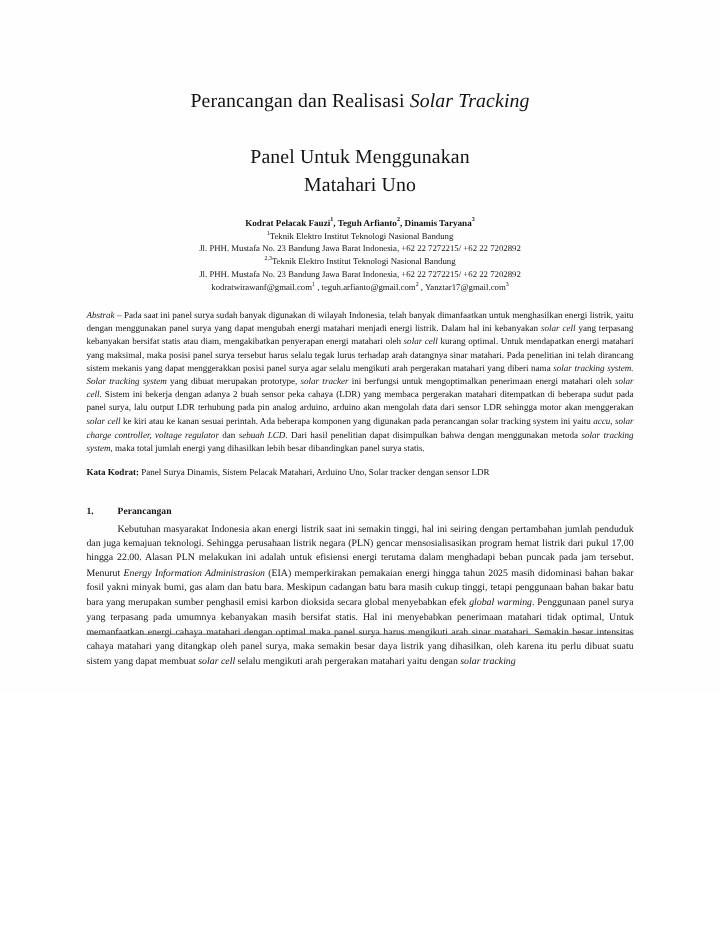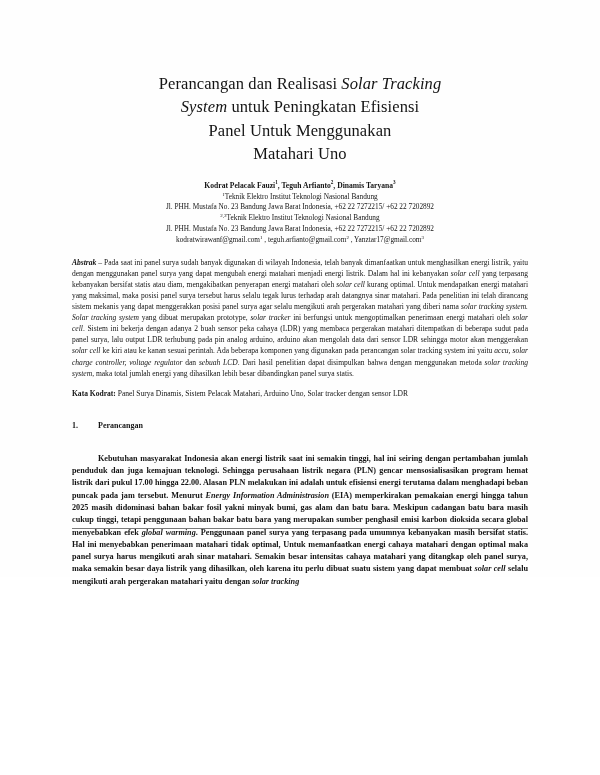--- a/index.html
+++ b/index.html
@@ -58,21 +58,21 @@
   }
 
   
   .abstract {
     margin-top: 11px;
     font-size: 7.55px;
     line-height: 1.47;
     text-align: justify;
     text-justify: inter-word;
   }
-  .abstract .lbl { font-weight: bold; font-style: italic; }
+  .abstract .lbl { font-weight: normal; font-style: italic; }
   .abstract .it { font-style: italic; }
 
   .keywords {
     margin-top: 9px;
     font-size: 7.55px;
     line-height: 1.47;
     text-align: justify;
   }
   .keywords .lbl { font-weight: bold; }
   .keywords .it { }
@@ -80,27 +80,26 @@
   
   .section-head {
     margin-top: 22px;
     font-size: 8px;
     font-weight: bold;
     display: flex;
   }
   .section-head .num { width: 26px; }
 
   .body-par {
-    margin-top: 23px;
+    margin-top: 5px;
     font-size: 8.2px;
     line-height: 1.5;
     text-align: justify;
     text-justify: inter-word;
     text-indent: 26px;
-    font-weight: bold;
   }
   .body-par .it { font-style: italic; }
 
   
   .footer {
     position: absolute;
     left: 72px;
     right: 72px;
     bottom: 44px;
   }
@@ -133,21 +132,21 @@
     background: #111;
   }
 </style>
 </head>
 <body>
 
 <div class="page">
 
   <h1 class="title">
     <span><span>Perancangan dan  Realisasi </span><span class="it">Solar Tracking</span></span><br>
-    <span><span class="it">System</span><span> untuk Peningkatan Efisiensi</span></span><br>
+    <br>
     <span>Panel Untuk Menggunakan</span><br>
     <span>Matahari Uno</span>
   </h1>
 
   <div class="authors">
     <span>Kodrat Pelacak Fauzi</span><sup>1</sup>,
     <span>Teguh Arfianto</span><sup>2</sup>,
     <span>Dinamis Taryana</span><sup>3</sup>
   </div>
 

